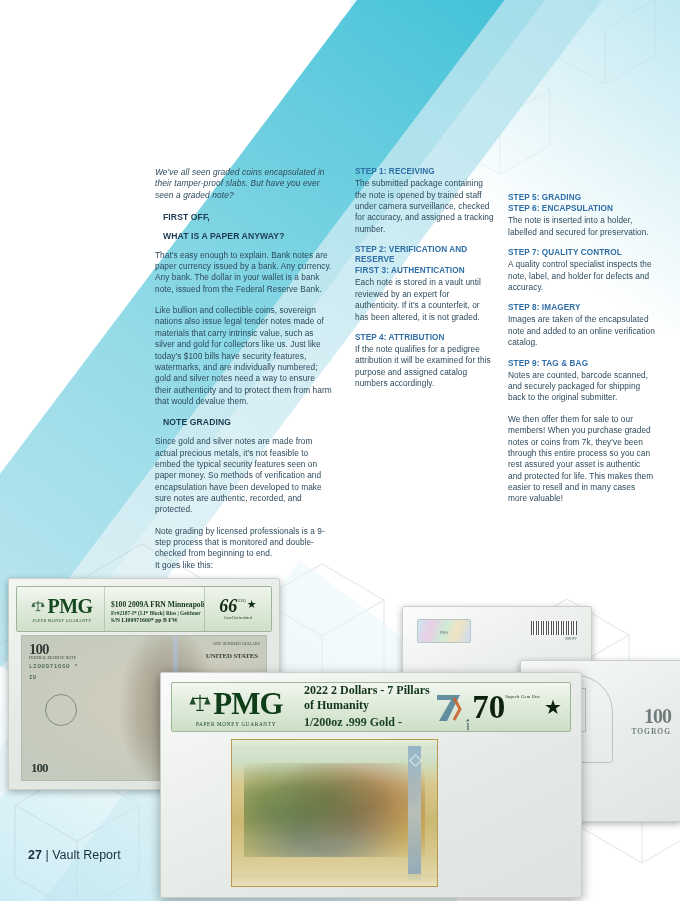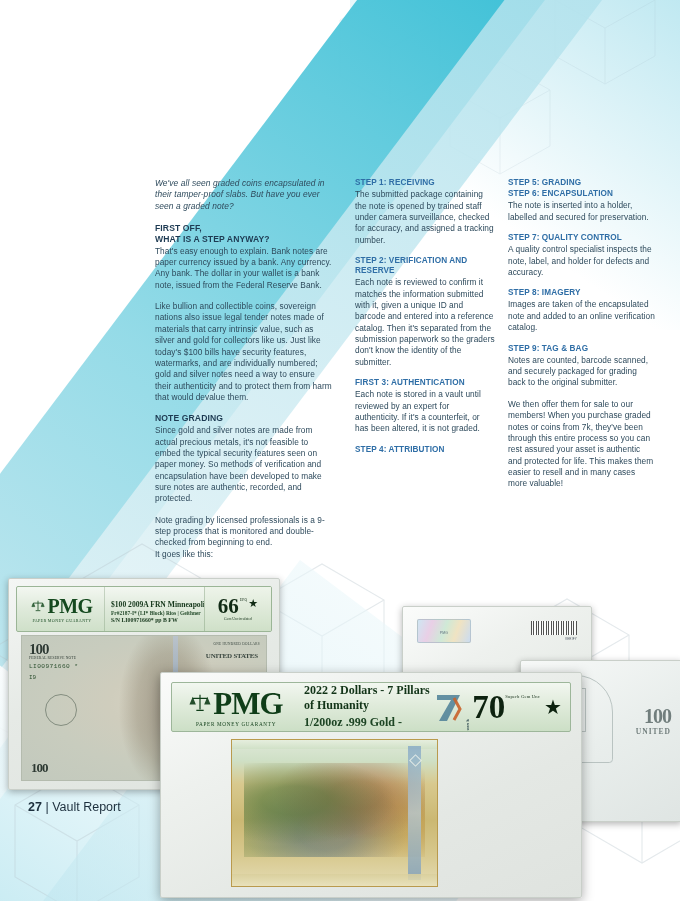--- a/index.html
+++ b/index.html
@@ -61,32 +61,32 @@
   }
   .mast-101{
     font-weight:bold;font-size:56px;line-height:.88;
     letter-spacing:-1px;color:#5b8fc9;
     transform:scaleX(.92);transform-origin:left top;
     margin-top:2px;
   }
 
   
   .cols{position:absolute;z-index:6;left:155px;top:163px;width:510px;}
-  .col{position:absolute;top:15px;color:#2e4a5c;}
+  .col{position:absolute;top:4px;color:#2e4a5c;}
   .col1{left:0;width:178px;}
   .col2{left:200px;width:140px;}
-  .col3{left:353px;width:148px;}
+  .col3{left:353px;width:148px;margin-top:26px;}
 
   .lede{
     font-style:italic;font-size:8.4px;line-height:1.35;
     color:#2e4a5c;margin:0 0 11px 0;letter-spacing:.1px;
   }
   .h-sub{
     font-weight:bold;font-size:8.6px;line-height:1.26;
-    color:#1d3a52;margin:0;letter-spacing:.1px;
+    color:#1d3a52;margin:8px;letter-spacing:.1px;
   }
   .h-step{
     font-weight:bold;font-size:8.2px;line-height:1.24;
     color:#2f6ea6;margin:0 0 1px 0;letter-spacing:.1px;
   }
   p.body{
     font-size:8.3px;line-height:1.37;margin:0 0 10px 0;
     color:#2e4a5c;letter-spacing:.05px;
   }
   p.tight{margin-bottom:0;}
@@ -130,21 +130,21 @@
   .pmg-m2{font-family:"Liberation Serif", serif;font-weight:bold;font-size:5.4px;color:#234a2a;white-space:nowrap;}
   .pmg-m3{font-family:"Liberation Serif", serif;font-weight:bold;font-size:5.8px;color:#16381c;white-space:nowrap;}
   .pmg-grade{
     width:66px;flex:0 0 66px;border-left:1px solid rgba(120,150,115,.4);
     display:flex;flex-direction:column;align-items:center;justify-content:center;
     background:linear-gradient(180deg,#eef4ea,#cfe0c8);
   }
   .grade-row{display:flex;align-items:flex-start;justify-content:center;gap:1px;}
   .grade-num{
     font-family:"Liberation Serif", serif;font-weight:bold;
-    font-size:21px;line-height:.9;color:#102a14;
+    font-size:18px;line-height:.9;color:#102a14;font-style:italic;
   }
   .grade-epq{
     font-family:"Liberation Serif", serif;font-size:3.6px;line-height:1.1;
     color:#102a14;padding-top:2px;letter-spacing:.2px;
   }
   .grade-star{font-size:11px;line-height:.9;color:#102a14;padding-top:2px;}
   .grade-desc{font-family:"Liberation Serif", serif;font-size:3.8px;color:#1d3a22;margin-top:1px;}
 
   
   .note-100{
@@ -284,21 +284,21 @@
   .togrog{
     position:absolute;right:10px;top:44px;font-family:"Liberation Serif", serif;
     font-weight:bold;font-size:20px;color:#5d6b6a;letter-spacing:-1px;opacity:.85;
   }
   .togrog-sub{
     position:absolute;right:10px;top:66px;font-family:"Liberation Serif", serif;
     font-weight:bold;font-size:7.5px;color:#5d6b6a;letter-spacing:1px;opacity:.85;
   }
 
   
-  .footer{position:absolute;left:28px;top:800px;z-index:12;font-size:12.5px;color:#1d2f3d;}
+  .footer{position:absolute;left:28px;top:848px;z-index:12;font-size:12.5px;color:#1d2f3d;}
   .footer b{font-weight:bold;}
   .footer .sep{color:#1d2f3d;}
 </style>
 </head>
 <body>
 
 <div class="page">
 
   <div class="bg">
     <div class="wash-tr"></div>
@@ -344,80 +344,80 @@
     <div class="band band-e"></div>
   </div>
 
 
   <div class="cols">
 
     <div class="col col1">
       <p class="lede">We've all seen graded coins encapsulated in their tamper-proof slabs. But have you ever seen a graded note?</p>
 
       <div class="h-sub">FIRST OFF,</div>
-      <div class="h-sub">WHAT IS A STEP ANYWAY?</div>
+      <div class="h-sub">WHAT IS A PAPER ANYWAY?</div>
       <p class="body" style="margin-top:1px;">That's easy enough to explain. Bank notes are paper currency issued by a bank. Any currency. Any bank. The dollar in your wallet is a bank note, issued from the Federal Reserve Bank.</p>
 
       <p class="body">Like bullion and collectible coins, sovereign nations also issue legal tender notes made of materials that carry intrinsic value, such as silver and gold for collectors like us. Just like today's $100 bills have security features, watermarks, and are individually numbered; gold and silver notes need a way to ensure their authenticity and to protect them from harm that would devalue them.</p>
 
       <div class="h-sub">NOTE GRADING</div>
       <p class="body" style="margin-top:1px;">Since gold and silver notes are made from actual precious metals, it's not feasible to embed the typical security features seen on paper money. So methods of verification and encapsulation have been developed to make sure notes are authentic, recorded, and protected.</p>
 
       <p class="body tight">Note grading by licensed professionals is a 9-step process that is monitored and double-checked from beginning to end.</p>
       <p class="body">It goes like this:</p>
     </div>
 
     <div class="col col2">
       <div class="h-step">STEP 1: RECEIVING</div>
       <p class="body">The submitted package containing the note is opened by trained staff under camera surveillance, checked for accuracy, and assigned a tracking number.</p>
 
       <div class="h-step">STEP 2: VERIFICATION AND RESERVE</div>
-      <p class="body">Each note is reviewed to confirm it matches the information submitted with it, given a unique ID and barcode and entered into a reference catalog. Then it's separated from the submission paperwork so the graders don't know the identity of the submitter.</p>
 
       <div class="h-step">FIRST 3: AUTHENTICATION</div>
       <p class="body">Each note is stored in a vault until reviewed by an expert for authenticity. If it's a counterfeit, or has been altered, it is not graded.</p>
 
       <div class="h-step">STEP 4: ATTRIBUTION</div>
+      <p class="body">If the note qualifies for a pedigree attribution it will be examined for this purpose and assigned catalog numbers accordingly.</p>
     </div>
 
     <div class="col col3">
       <div class="h-step">STEP 5: GRADING</div>
 
       <div class="h-step">STEP 6: ENCAPSULATION</div>
       <p class="body">The note is inserted into a holder, labelled and secured for preservation.</p>
 
       <div class="h-step">STEP 7: QUALITY CONTROL</div>
       <p class="body">A quality control specialist inspects the note, label, and holder for defects and accuracy.</p>
 
       <div class="h-step">STEP 8: IMAGERY</div>
       <p class="body">Images are taken of the encapsulated note and added to an online verification catalog.</p>
 
       <div class="h-step">STEP 9: TAG &amp; BAG</div>
-      <p class="body">Notes are counted, barcode scanned, and securely packaged for grading back to the original submitter.</p>
+      <p class="body">Notes are counted, barcode scanned, and securely packaged for shipping back to the original submitter.</p>
 
       <p class="body">We then offer them for sale to our members! When you purchase graded notes or coins from 7k, they've been through this entire process so you can rest assured your asset is authentic and protected for life. This makes them easier to resell and in many cases more valuable!</p>
     </div>
   </div>
 
   <div class="slab slab-b">
     <div class="slab-shell">
       <div class="holo">
         <div class="holo-t">PMG</div>
       </div>
       <div class="barcode"></div>
       <div class="bc-cap">VERIFY</div>
     </div>
   </div>
 
   <div class="slab slab-d">
     <div class="slab-shell">
       <div class="emblem"></div>
       <div class="emblem-script">Royal Bank</div>
       <div class="togrog">100</div>
-      <div class="togrog-sub">UNITED</div>
+      <div class="togrog-sub">TOGROG</div>
     </div>
   </div>
 
   <div class="slab slab-a">
     <div class="slab-shell">
 
       <div class="pmg-label">
         <div class="pmg-logo">
           <div class="pmg-logo-row">
             <svg width="14" height="14" viewBox="0 0 24 24">

